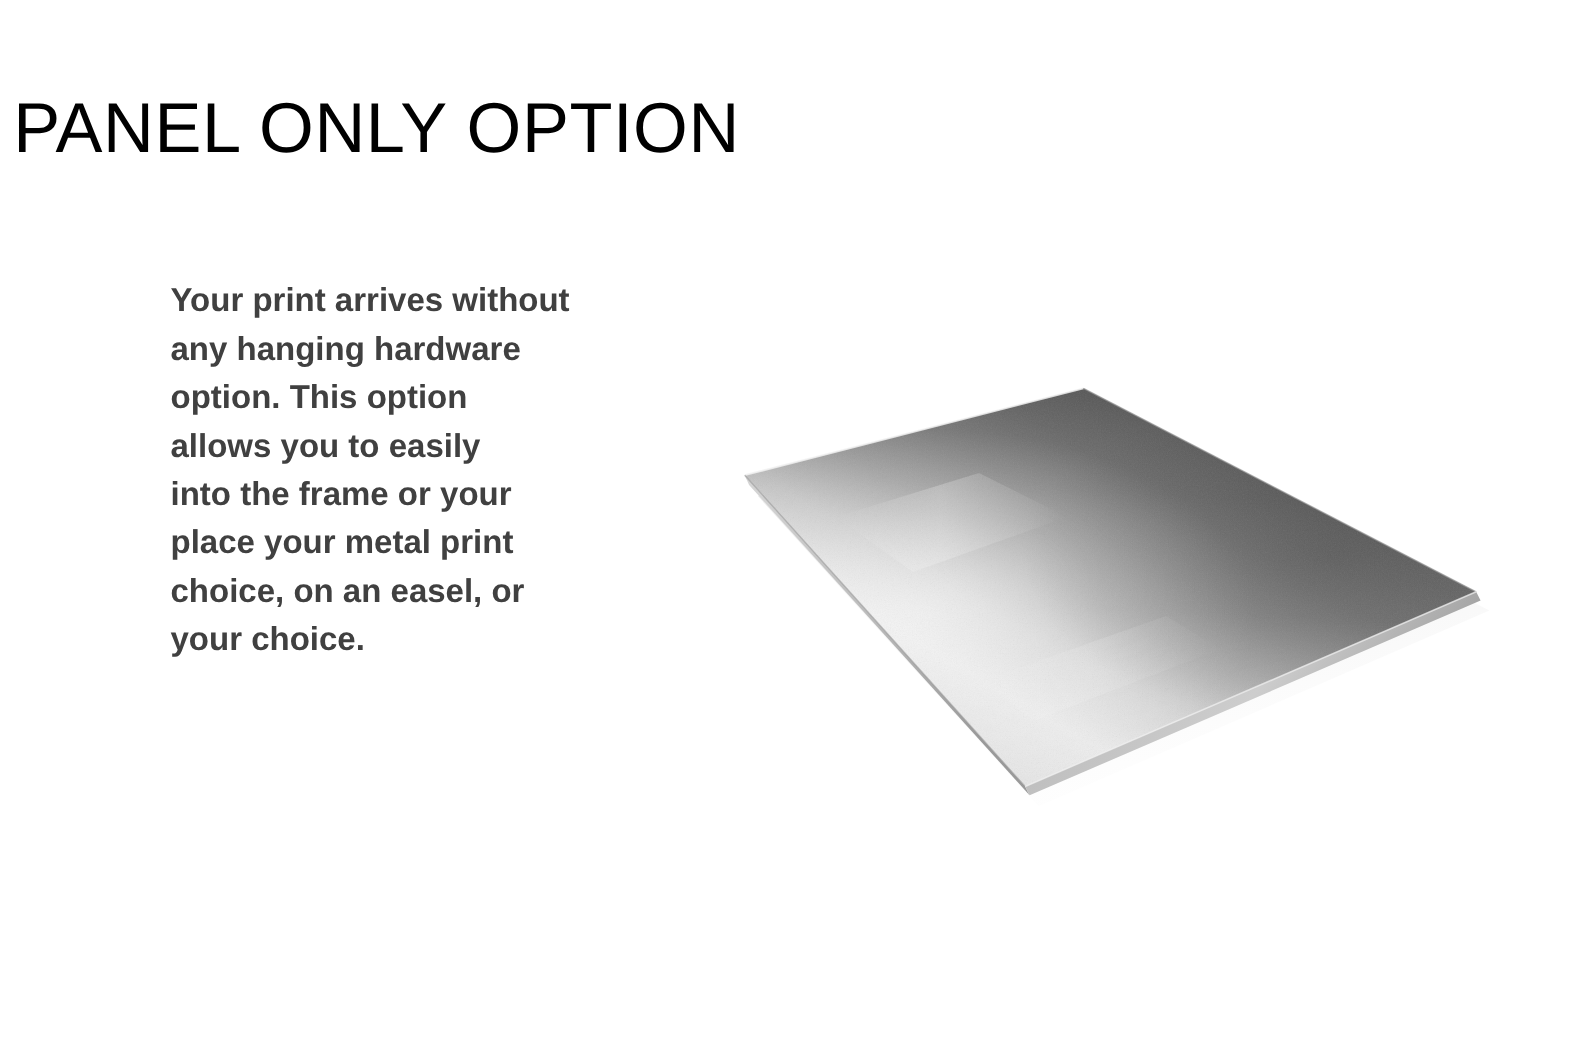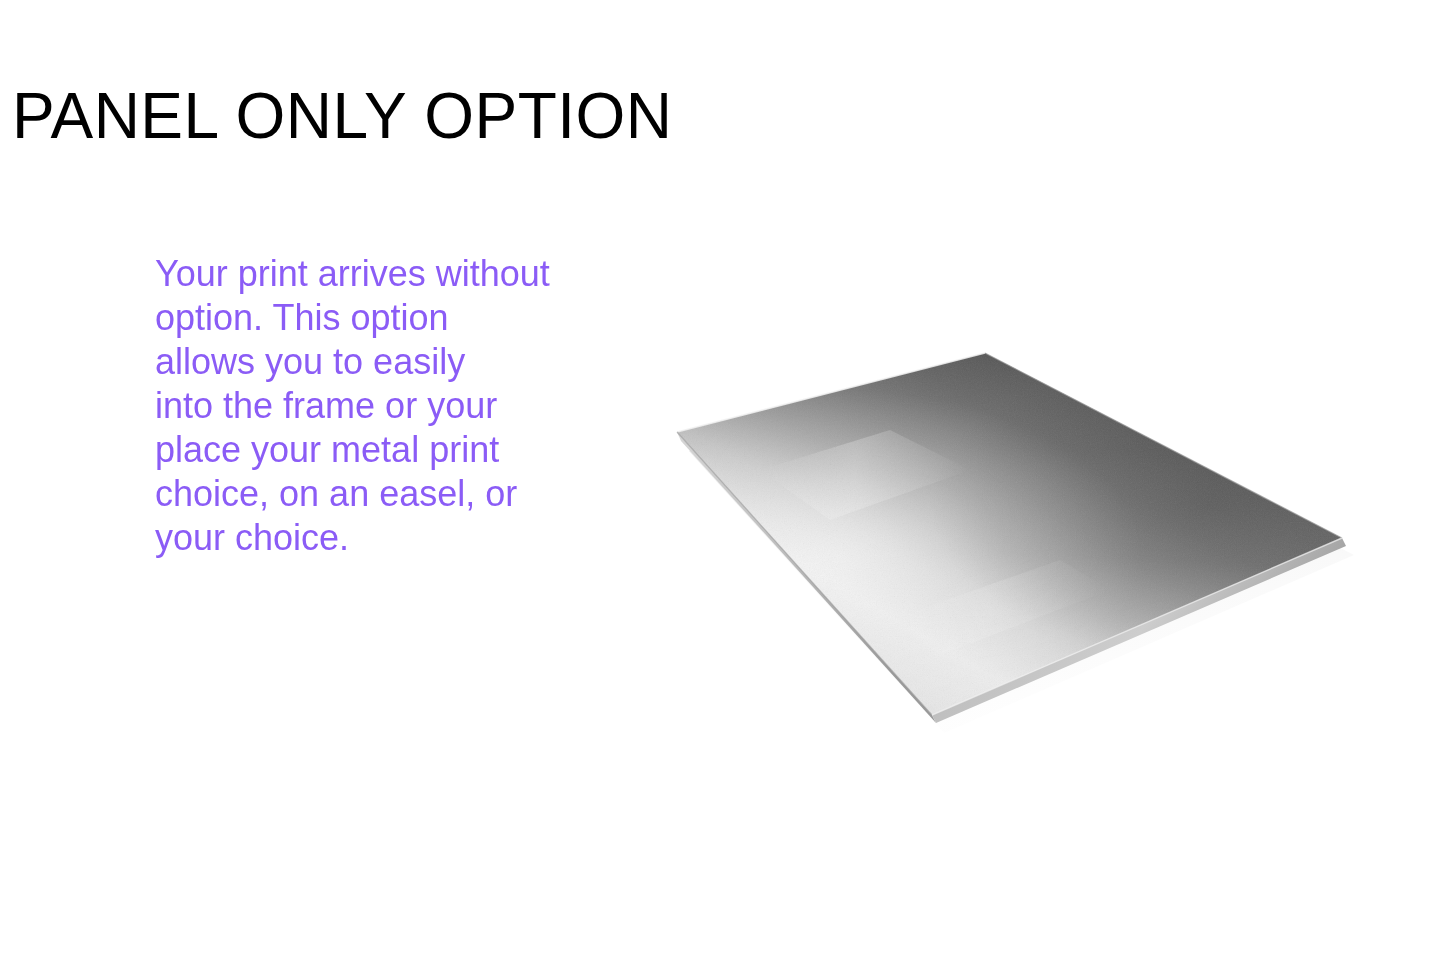--- a/index.html
+++ b/index.html
@@ -35,24 +35,24 @@
     white-space: nowrap;
     padding-left: 12px;
   }
 
   
   .body-copy {
     position: absolute;
     left: 155px;
     top: 252px;
     width: 430px;
-    font-size: 36px;
+    font-size: 30px;
     line-height: 44px;
-    font-weight: 400;
-    color: #8b5cf6;
+    font-weight: 700;
+    color: #404040;
   }
   .body-line {
     display: block;
     white-space: nowrap;
   }
 
   
   .panel-figure {
     position: absolute;
     left: 640px;
@@ -68,20 +68,21 @@
 </style>
 </head>
 <body>
 
 <div class="slide">
 
   <div class="slide-title">PANEL ONLY OPTION</div>
 
   <div class="body-copy">
     <span class="body-line">Your print arrives without</span>
+    <span class="body-line">any hanging hardware</span>
     <span class="body-line">option. This option</span>
     <span class="body-line">allows you to easily</span>
     <span class="body-line">into the frame or your</span>
     <span class="body-line">place your metal print</span>
     <span class="body-line">choice, on an easel, or</span>
     <span class="body-line">your choice.</span>
   </div>
 
   <div class="panel-figure">
     <svg viewBox="0 0 740 430" xmlns="http://www.w3.org/2000/svg" role="img">

